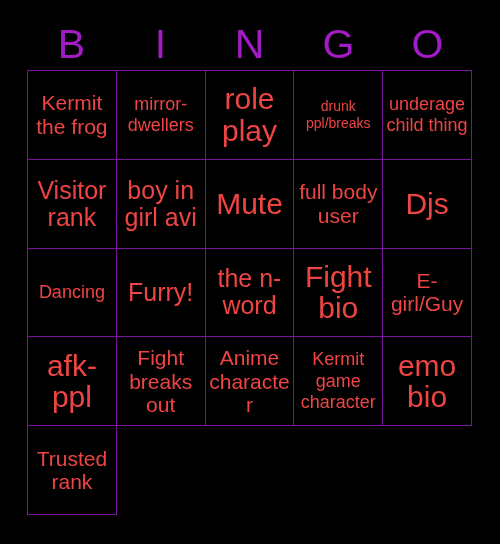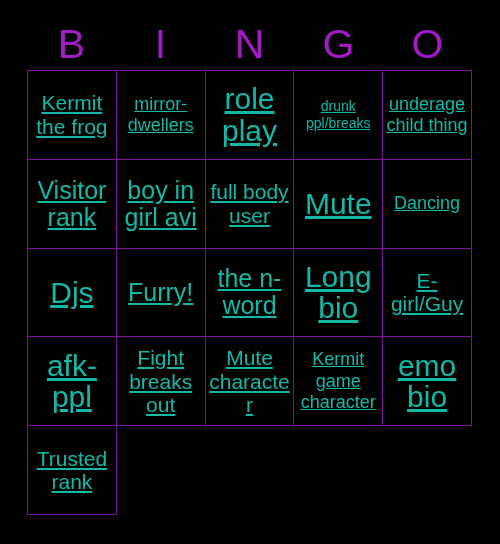--- a/index.html
+++ b/index.html
@@ -59,26 +59,25 @@
   }
   .bingo-cell {
     border-right: 1px solid #7a139b;
     border-bottom: 1px solid #7a139b;
     box-sizing: border-box;
     display: flex;
     align-items: center;
     justify-content: center;
     text-align: center;
     padding: 2px 3px;
-    color: #14b8a6;
+    color: #ef4444;
     line-height: 1.05;
     overflow: hidden;
     word-break: break-word;
     background: #000000;
-    text-decoration: underline;
   }
   
   .size-xs { font-size: 14px; line-height: 1.22; }
   .size-s  { font-size: 18px; line-height: 1.18; }
   .size-m  { font-size: 21px; line-height: 1.12; }
   .size-l  { font-size: 25px; line-height: 1.08; }
   .size-xl { font-size: 30px; line-height: 1.05; }
 </style>
 </head>
 <body>
@@ -94,29 +93,29 @@
   </div>
 
   <div id="bingo-grid">
       <div class="bingo-cell size-m">Kermit the frog</div>
       <div class="bingo-cell size-s">mirror-dwellers</div>
       <div class="bingo-cell size-xl">role play</div>
       <div class="bingo-cell size-xs">drunk ppl/breaks</div>
       <div class="bingo-cell size-s">underage child thing</div>
       <div class="bingo-cell size-l">Visitor rank</div>
       <div class="bingo-cell size-l">boy in girl avi</div>
+      <div class="bingo-cell size-xl">Mute</div>
       <div class="bingo-cell size-m">full body user</div>
-      <div class="bingo-cell size-xl">Mute</div>
+      <div class="bingo-cell size-xl">Djs</div>
       <div class="bingo-cell size-s">Dancing</div>
-      <div class="bingo-cell size-xl">Djs</div>
       <div class="bingo-cell size-l">Furry!</div>
       <div class="bingo-cell size-l">the n-word</div>
-      <div class="bingo-cell size-xl">Long bio</div>
+      <div class="bingo-cell size-xl">Fight bio</div>
       <div class="bingo-cell size-m">E-girl/Guy</div>
       <div class="bingo-cell size-xl">afk-ppl</div>
       <div class="bingo-cell size-m">Fight breaks out</div>
-      <div class="bingo-cell size-m">Mute character</div>
+      <div class="bingo-cell size-m">Anime character</div>
       <div class="bingo-cell size-s">Kermit game character</div>
       <div class="bingo-cell size-xl">emo bio</div>
       <div class="bingo-cell size-m">Trusted rank</div>
     </div>
 
 </div>
 
 </body></html>

